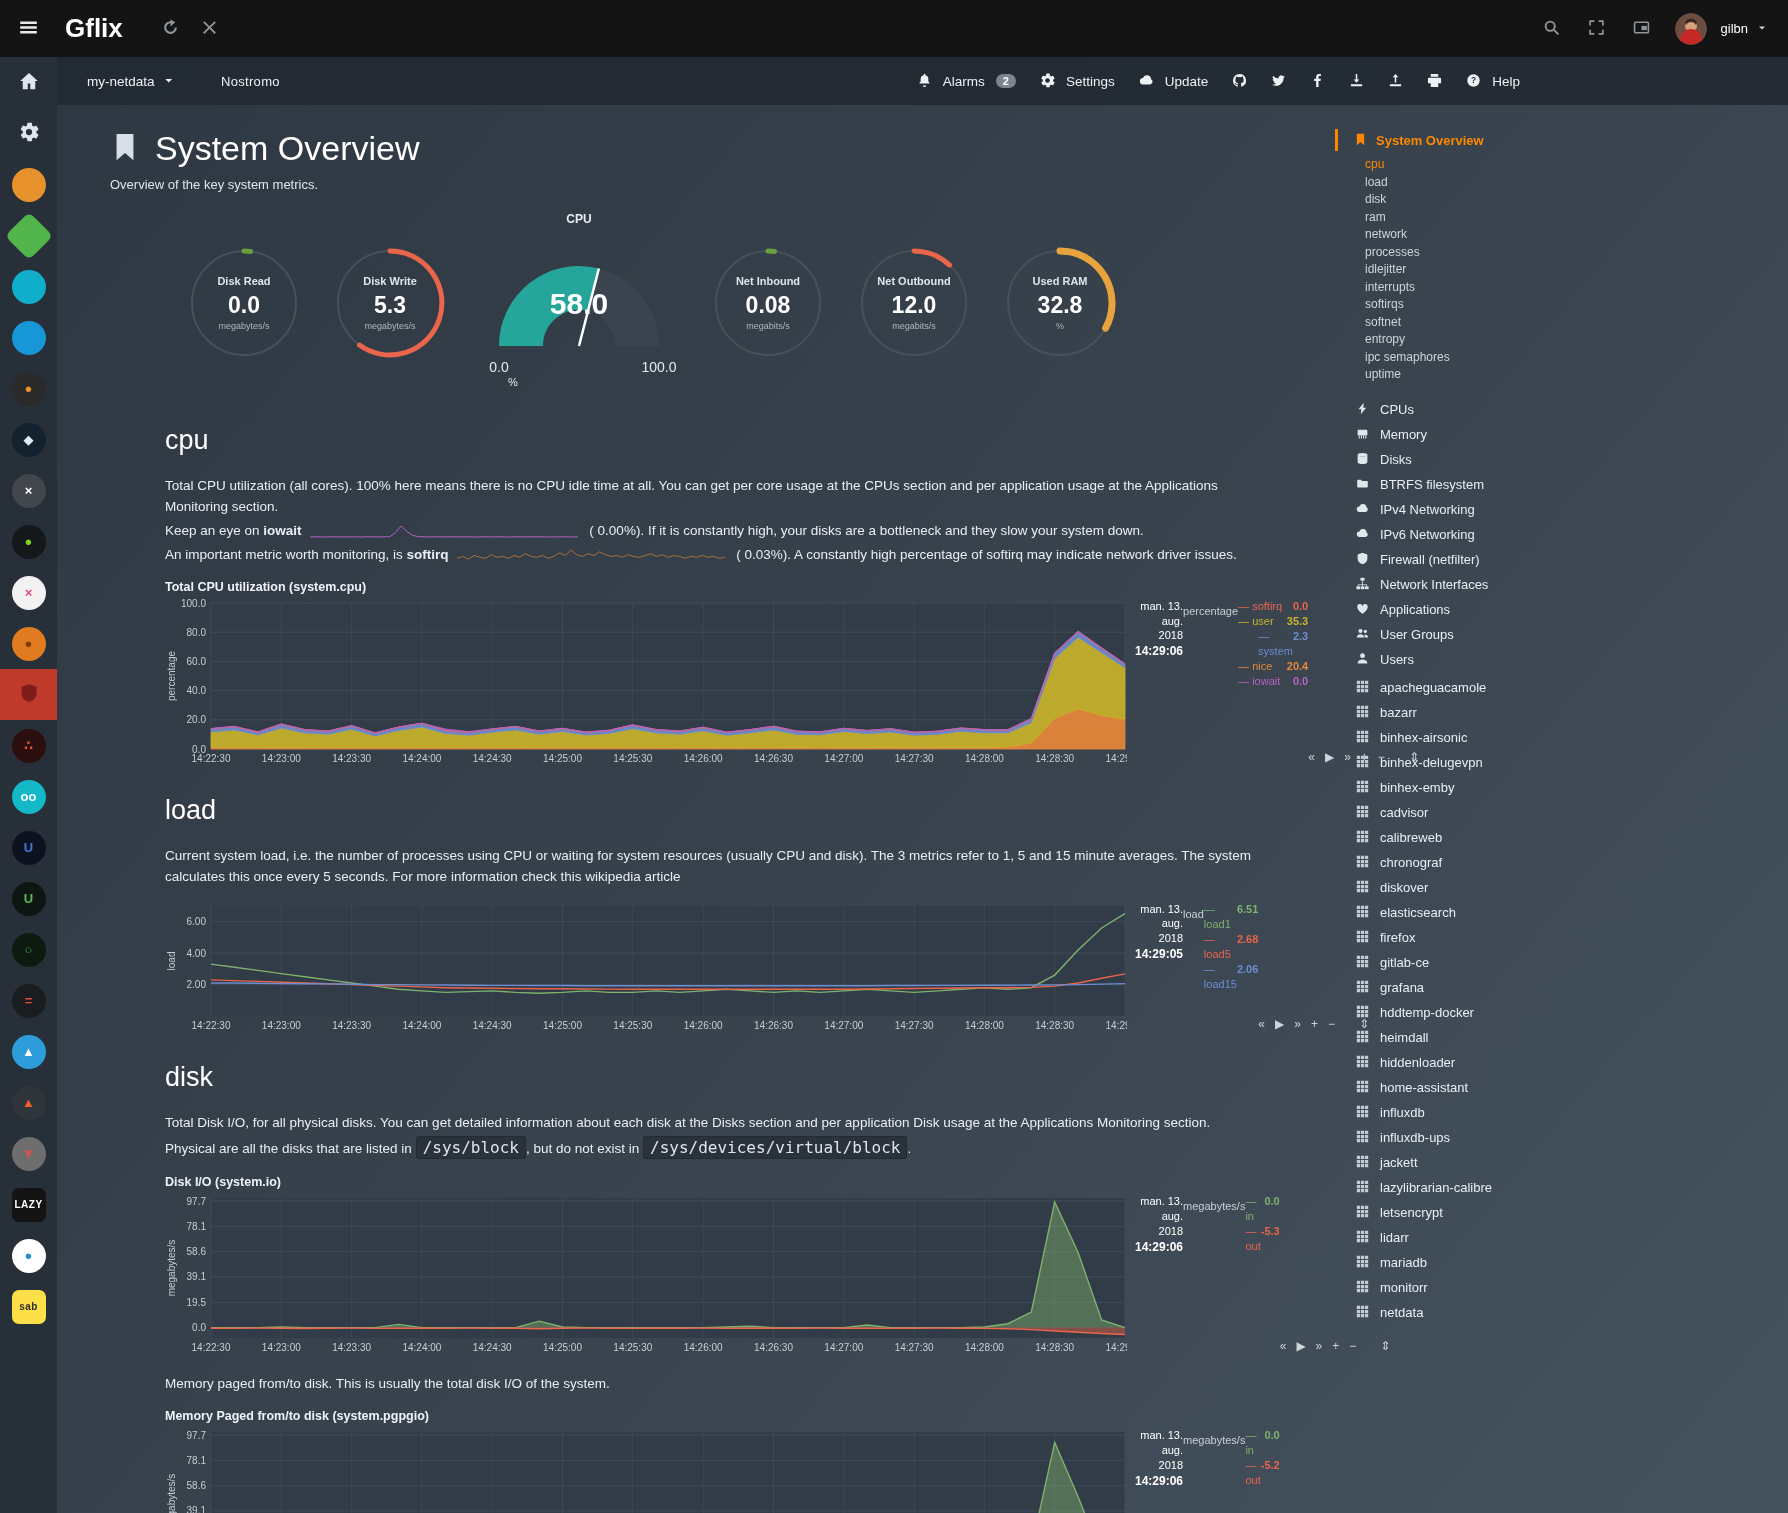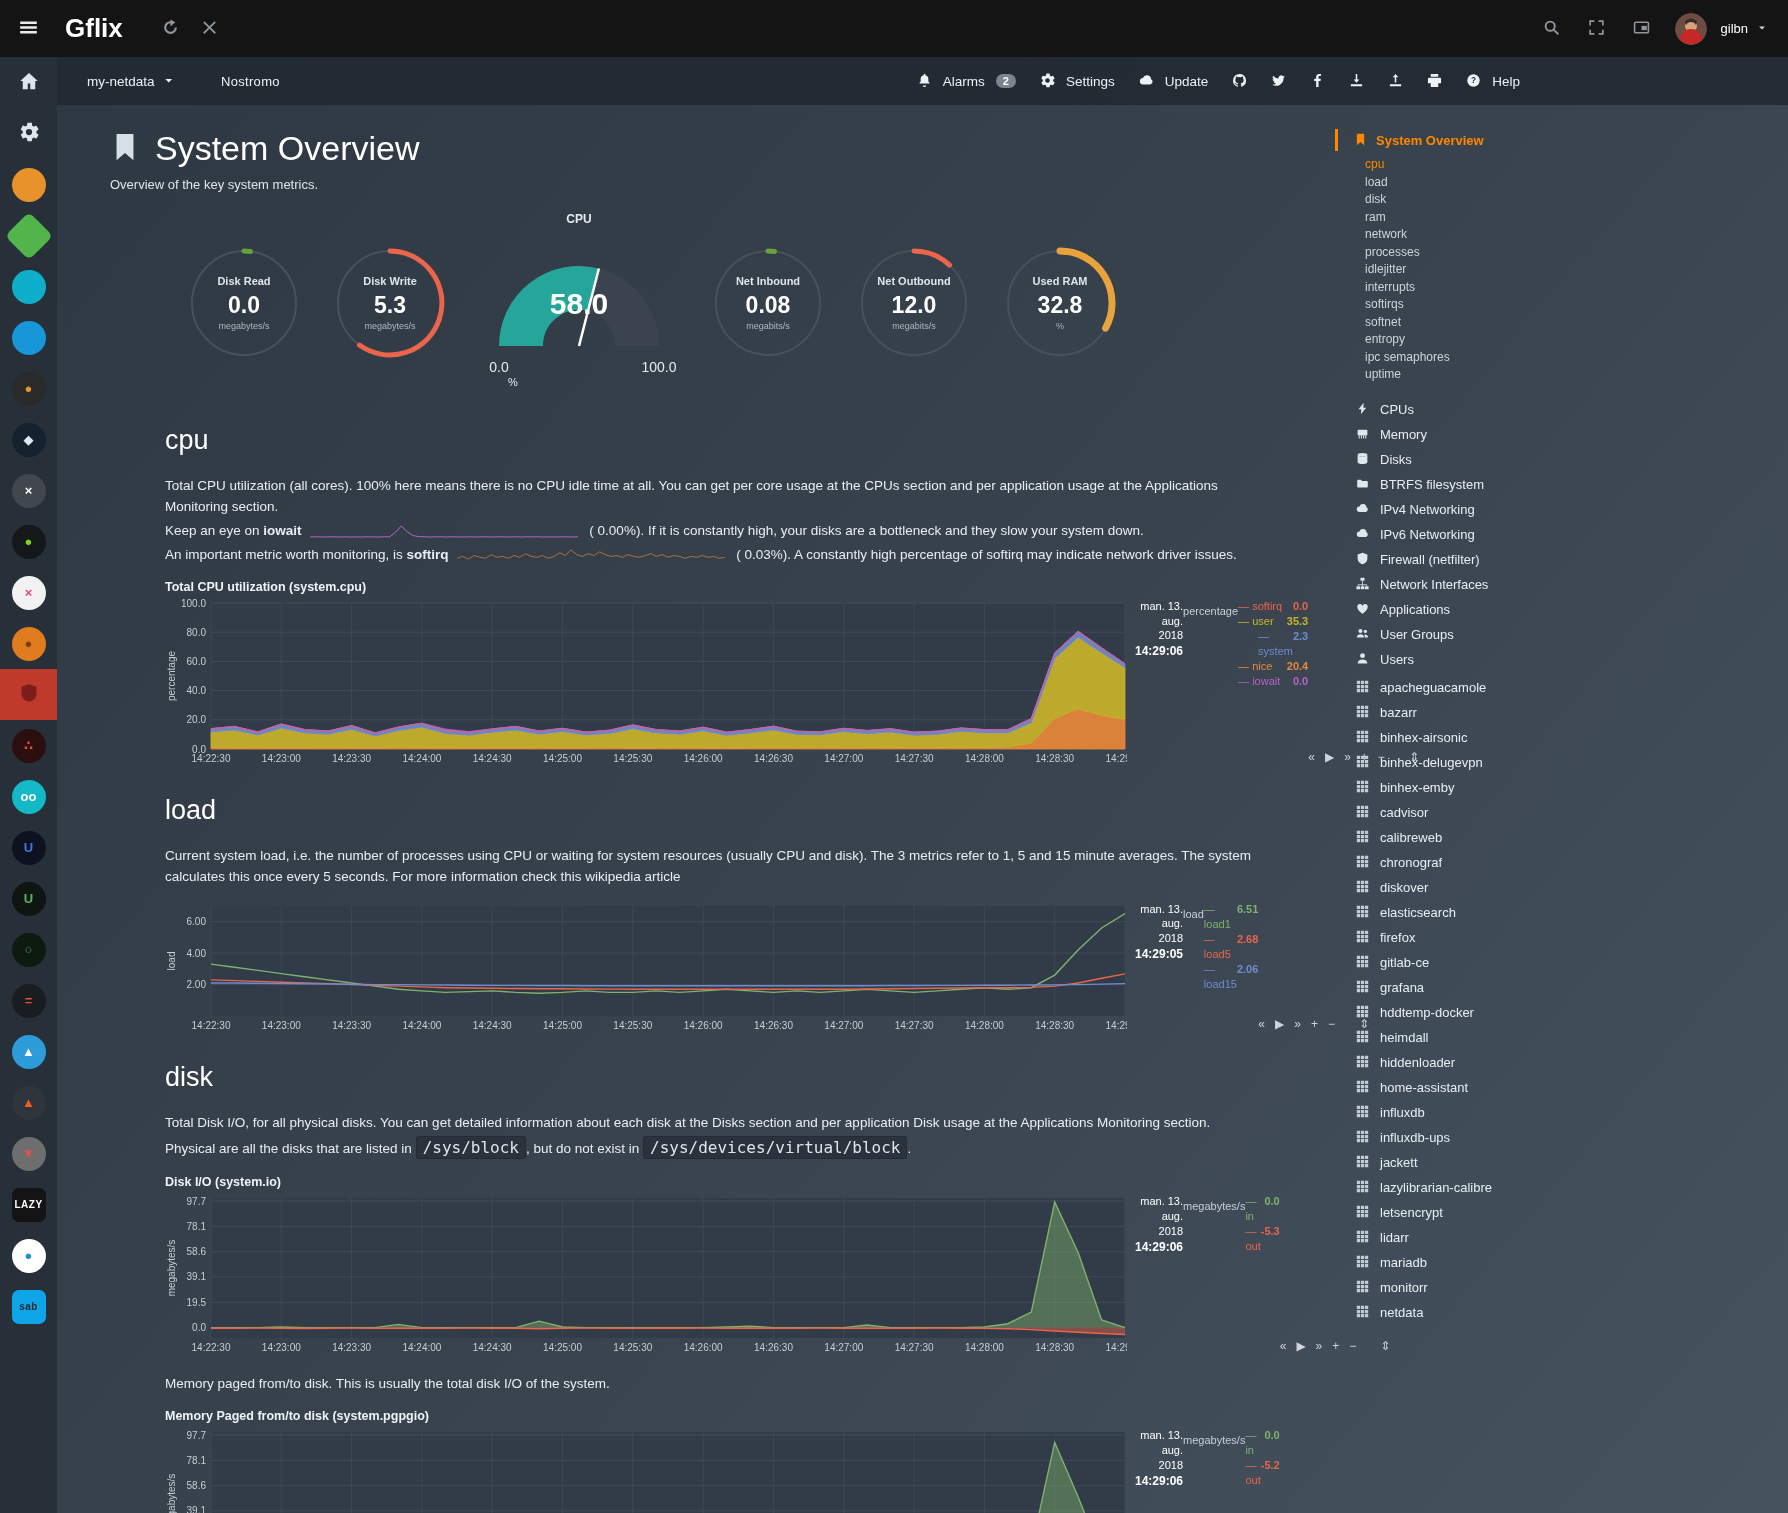--- a/index.html
+++ b/index.html
@@ -204,21 +204,21 @@
       <div class="app-item">
         <span class="app-glyph" style="background: rgb(110, 110, 110); color: rgb(217, 83, 79);">▼</span>
       </div>
       <div class="app-item">
         <span class="app-glyph small" style="background: rgb(20, 20, 20); color: rgb(255, 255, 255);">LAZY</span>
       </div>
       <div class="app-item">
         <span class="app-glyph" style="background: rgb(255, 255, 255); color: rgb(31, 143, 214);">●</span>
       </div>
       <div class="app-item">
-        <span class="app-glyph small" style="background: #0ea5e9; color: rgb(43, 43, 43);">sab</span>
+        <span class="app-glyph small" style="background: #fde047; color: rgb(43, 43, 43);">sab</span>
       </div>
     </div>
 </div>
 
 <div class="main">
 
   <div class="nd-navbar">
     <div class="nd-dropdown">
       <span>my-netdata</span>
       <span class="icon"><svg viewBox="0 0 16 16">

